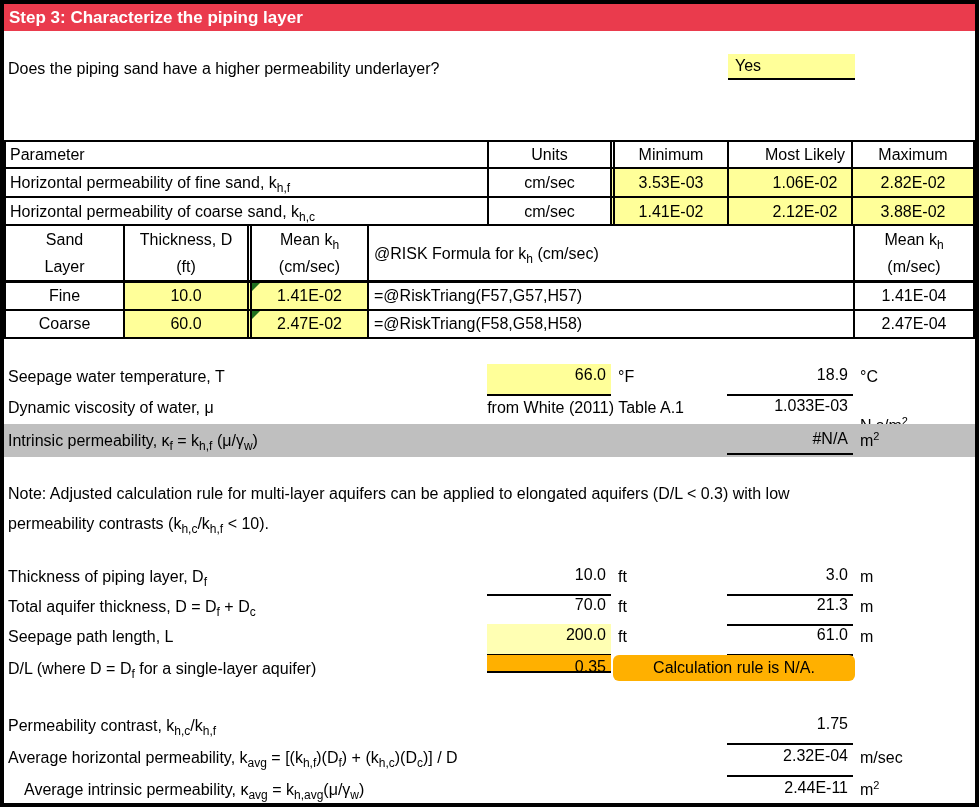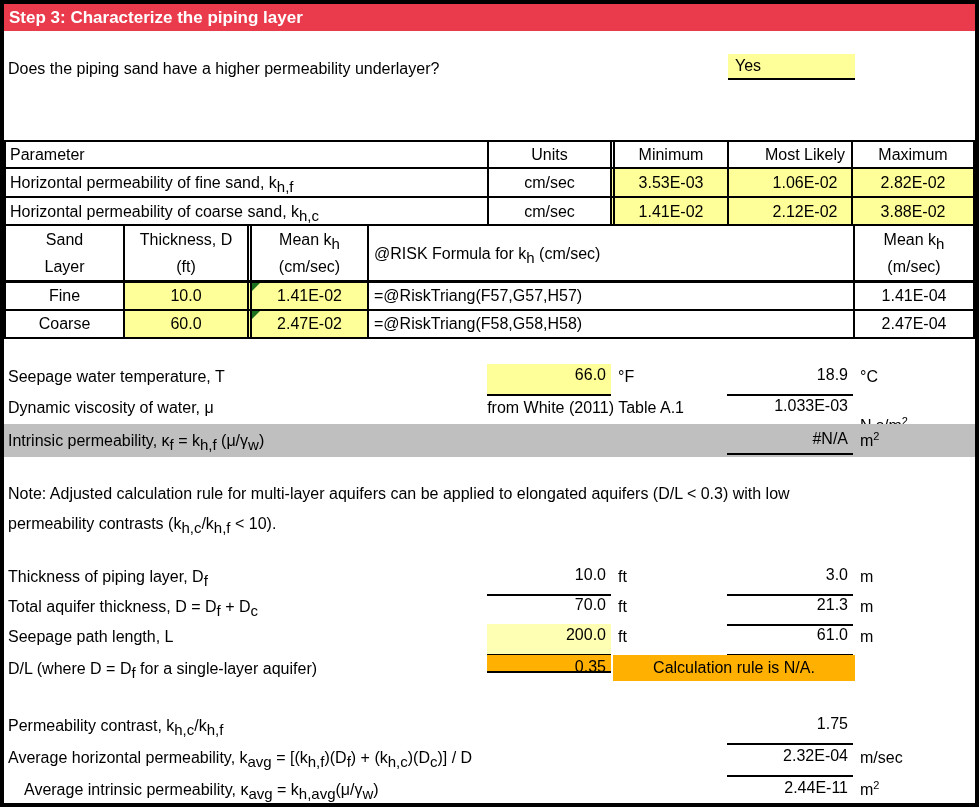--- a/index.html
+++ b/index.html
@@ -14,21 +14,21 @@
     overflow:hidden;
   }
   .abs{position:absolute;box-sizing:border-box;}
   .lbl{white-space:nowrap;text-align:right;}
   .ra{text-align:right;padding-right:5px;}
   .ctr{text-align:center;}
   .ul{border-bottom:2px solid #000;}
   .yellow{background:var(--input-yellow,#FFFF99);}
   .yellow-light{background:var(--input-yellow-light,#FFFFB3);}
   .orange{background:var(--warning-orange,#FFB000);}
-  sub{font-size:15px;vertical-align:-4px;line-height:0;}
+  sub{font-size:12px;vertical-align:-4px;line-height:0;}
   sup{font-size:11px;vertical-align:6px;line-height:0;}
 
   .title-bar{
     left:0;top:0;width:971px;height:27px;
     background:var(--accent-red,#EA3B4D);
     color:#fff;font-weight:bold;font-size:17px;
     line-height:27px;padding-left:5px;
   }
 
   
@@ -182,21 +182,21 @@
   <div class="abs" style="left:856px;top:592px;line-height:22px;">m</div>
 
   <div class="abs lbl" style="left:4px;top:622px;line-height:22px;">Seepage path length, L</div>
   <div class="abs yellow-light ul ra val-cell" style="left:483px;top:620px;width:124px;">200.0</div>
   <div class="abs" style="left:614px;top:622px;line-height:22px;">ft</div>
   <div class="abs ul ra val-cell" style="left:723px;top:620px;width:126px;">61.0</div>
   <div class="abs" style="left:856px;top:622px;line-height:22px;">m</div>
 
   <div class="abs lbl" style="left:4px;top:653px;line-height:24px;">D/L (where D = D<sub>f</sub> for a single-layer aquifer)</div>
   <div class="abs orange ul ra" style="left:483px;top:651px;width:124px;height:18px;line-height:24px;">0.35</div>
-  <div class="abs orange ctr" style="left:609px;top:651px;width:242px;height:26px;line-height:26px;">Calculation rule is N/A.</div>
+  <div class="abs orange ctr" style="left:609px;top:651px;width:242px;height:26px;line-height:26px;border-radius:6px;">Calculation rule is N/A.</div>
 
   <div class="abs lbl" style="left:4px;top:711px;line-height:22px;">Permeability contrast, k<sub>h,c</sub>/k<sub>h,f</sub></div>
   <div class="abs ul ra val-cell" style="left:723px;top:709px;width:126px;">1.75</div>
 
   <div class="abs lbl" style="left:4px;top:743px;line-height:22px;">Average horizontal permeability, k<sub>avg</sub> = [(k<sub>h,f</sub>)(D<sub>f</sub>) + (k<sub>h,c</sub>)(D<sub>c</sub>)] / D</div>
   <div class="abs ul ra val-cell" style="left:723px;top:741px;width:126px;">2.32E-04</div>
   <div class="abs" style="left:856px;top:743px;line-height:22px;">m/sec</div>
 
   <div class="abs lbl" style="left:20px;top:775px;line-height:22px;">Average intrinsic permeability, κ<sub>avg</sub> = k<sub>h,avg</sub>(μ/γ<sub>w</sub>)</div>
   <div class="abs ul ra val-cell" style="left:723px;top:773px;width:126px;">2.44E-11</div>

